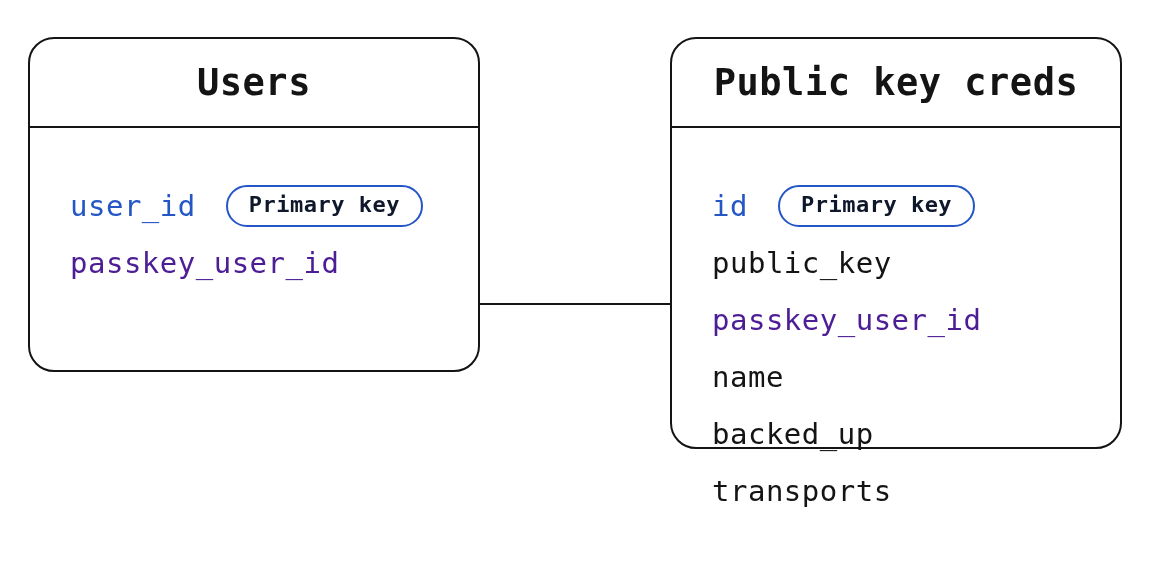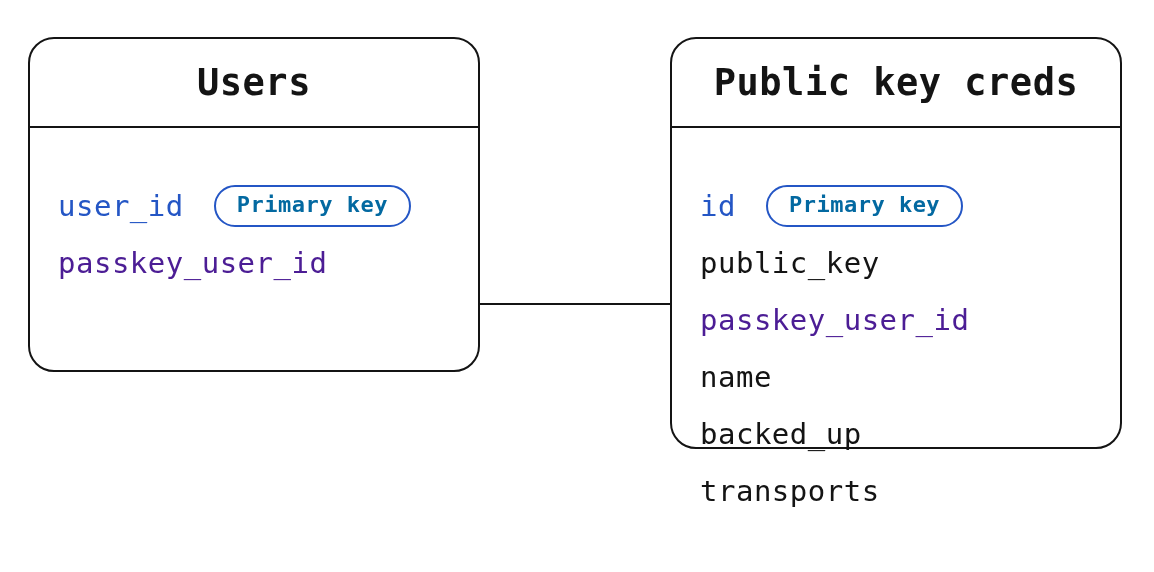--- a/index.html
+++ b/index.html
@@ -38,21 +38,21 @@
   }
   .table-title {
     font-size: 37px;
     font-weight: 700;
     color: #141414;
     letter-spacing: 0.5px;
     white-space: nowrap;
   }
   .fields {
     box-sizing: border-box;
-    padding: 33px 18px 0 28px;
+    padding: 33px 18px 0 40px;
     display: flex;
     flex-direction: column;
   }
   .field-row {
     height: 57px;
     flex: 0 0 57px;
     display: flex;
     align-items: center;
     white-space: nowrap;
   }
@@ -62,21 +62,21 @@
     letter-spacing: 0.5px;
   }
   .field-label.c-blue   { color: #2456c5; }
   .field-label.c-orange { color: #4c1d95; }
   .field-label.c-black  { color: #141414; }
   .badge {
     margin-left: 30px;
     box-sizing: border-box;
     border: 2px solid #2456c5;
     border-radius: 999px;
-    color: #0369a1;
+    color: #0f172a;
     font-size: 22px;
     font-weight: 700;
     line-height: 1;
     padding: 7px 21px 9px 21px;
     letter-spacing: 0.5px;
   }
   .relationship-line {
     position: absolute;
     left: 480px;
     top: 303px;

